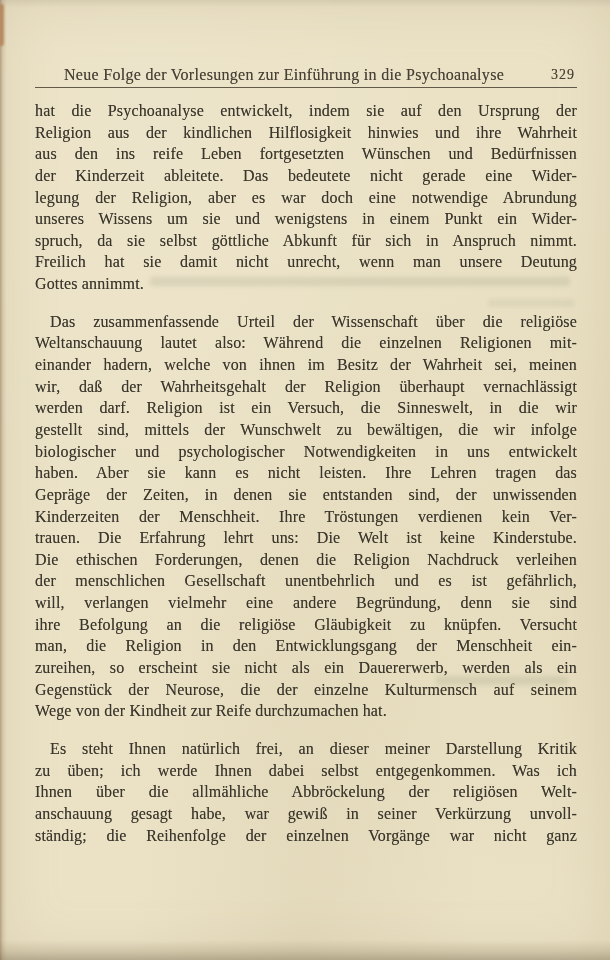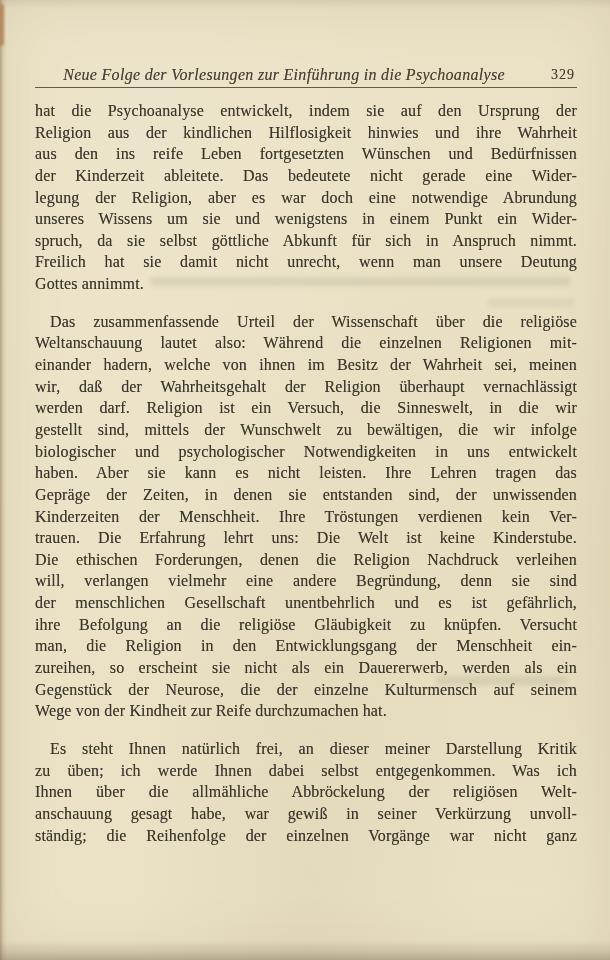--- a/index.html
+++ b/index.html
@@ -44,21 +44,20 @@
   
   .running-head {
     position: absolute;
     left: 35px; top: 64px;
     width: 542px; height: 23px;
     border-bottom: 1.6px solid rgba(74,66,50,0.85);
   }
   .running-head .title {
     display: block;
     text-align: center;
-    font-style: italic;
     font-size: 16px;
     line-height: 21px;
     letter-spacing: 0.3px;
     color: #474034;
     text-shadow: 0 0 0.5px rgba(71,64,52,0.55);
     padding-right: 44px;
   }
   .running-head .folio {
     position: absolute;
     right: 2px; top: 0;
@@ -133,22 +132,22 @@
       <div class="line just">einander hadern, welche von ihnen im Besitz der Wahrheit sei, meinen</div>
       <div class="line just">wir, daß der Wahrheitsgehalt der Religion überhaupt vernachlässigt</div>
       <div class="line just">werden darf. Religion ist ein Versuch, die Sinneswelt, in die wir</div>
       <div class="line just">gestellt sind, mittels der Wunschwelt zu bewältigen, die wir infolge</div>
       <div class="line just">biologischer und psychologischer Notwendigkeiten in uns entwickelt</div>
       <div class="line just">haben. Aber sie kann es nicht leisten. Ihre Lehren tragen das</div>
       <div class="line just">Gepräge der Zeiten, in denen sie entstanden sind, der unwissenden</div>
       <div class="line just">Kinderzeiten der Menschheit. Ihre Tröstungen verdienen kein Ver-</div>
       <div class="line just">trauen. Die Erfahrung lehrt uns: Die Welt ist keine Kinderstube.</div>
       <div class="line just">Die ethischen Forderungen, denen die Religion Nachdruck verleihen</div>
+      <div class="line just">der menschlichen Gesellschaft unentbehrlich und es ist gefährlich,</div>
       <div class="line just">will, verlangen vielmehr eine andere Begründung, denn sie sind</div>
-      <div class="line just">der menschlichen Gesellschaft unentbehrlich und es ist gefährlich,</div>
       <div class="line just">ihre Befolgung an die religiöse Gläubigkeit zu knüpfen. Versucht</div>
       <div class="line just">man, die Religion in den Entwicklungsgang der Menschheit ein-</div>
       <div class="line just">zureihen, so erscheint sie nicht als ein Dauererwerb, werden als ein</div>
       <div class="line just">Gegenstück der Neurose, die der einzelne Kulturmensch auf seinem</div>
       <div class="line">Wege von der Kindheit zur Reife durchzumachen hat.</div>
       <div class="line just indent">Es steht Ihnen natürlich frei, an dieser meiner Darstellung Kritik</div>
       <div class="line just">zu üben; ich werde Ihnen dabei selbst entgegenkommen. Was ich</div>
       <div class="line just">Ihnen über die allmähliche Abbröckelung der religiösen Welt-</div>
       <div class="line just">anschauung gesagt habe, war gewiß in seiner Verkürzung unvoll-</div>
       <div class="line just">ständig; die Reihenfolge der einzelnen Vorgänge war nicht ganz</div>

